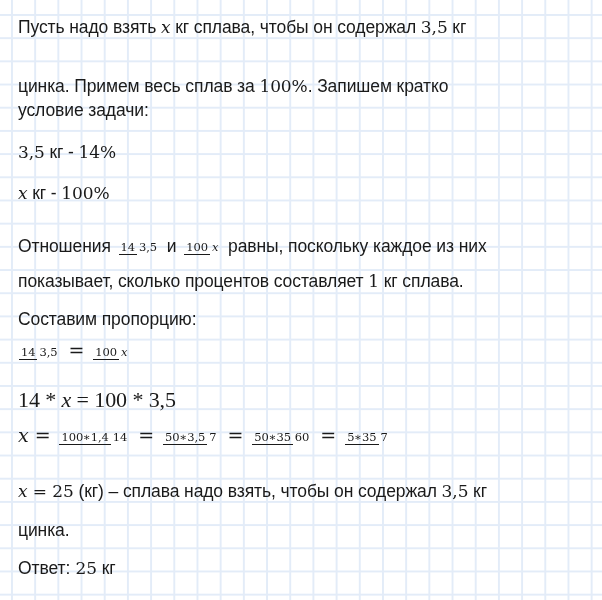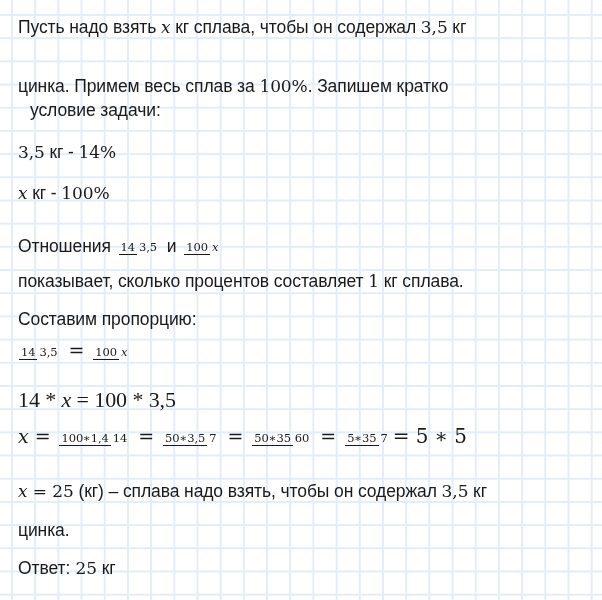--- a/index.html
+++ b/index.html
@@ -30,39 +30,39 @@
 <body>
 
 <div>
 
   <div class="line" style="top:17px;">
     <span>Пусть надо взять </span><span class="mi">x</span><span> кг сплава, чтобы он содержал </span><span class="m">3,5</span><span> кг</span>
   </div>
   <div class="line" style="top:76px;">
     <span>цинка. Примем весь сплав за </span><span class="m">100%</span><span>. Запишем кратко</span>
   </div>
-  <div class="line" style="top:100px;margin-left:12px;">
+  <div class="line" style="top:100px;">
     <span>условие задачи:</span>
   </div>
 
   <div class="line" style="top:142px;">
     <span class="m">3,5</span><span> кг - </span><span class="m">14%</span>
   </div>
   <div class="line" style="top:183px;">
     <span class="mi">x</span><span> кг - </span><span class="m">100%</span>
   </div>
 
   <div class="line" style="top:236px;">
     <span>Отношения </span><span class="frac">
         <span class="num">14</span>
         <span class="den">3,5</span>
       </span><span> и </span><span class="frac">
         <span class="num">100</span>
         <span class="den i">x</span>
-      </span>
+      </span><span> равны, поскольку каждое из них</span>
   </div>
   <div class="line" style="top:271px;">
     <span>показывает, сколько процентов составляет </span><span class="m">1</span><span> кг сплава.</span>
   </div>
 
   <div class="line" style="top:309px;">
     <span>Составим пропорцию:</span>
   </div>
   <div class="line" style="top:339px; left:16px;">
     <span class="frac">
@@ -84,21 +84,21 @@
         <span class="den">14</span>
       </span><span class="eq">=</span><span class="frac">
         <span class="num">50∗3,5</span>
         <span class="den">7</span>
       </span><span class="eq">=</span><span class="frac">
         <span class="num">50∗35</span>
         <span class="den">60</span>
       </span><span class="eq">=</span><span class="frac">
         <span class="num">5∗35</span>
         <span class="den">7</span>
-      </span><span class="m" style="font-size:20px">= 5 ∗ 5</span>
+      </span>
   </div>
 
   <div class="line" style="top:481px;">
     <span class="mi">x</span><span class="m"> = 25</span><span> (кг) – сплава надо взять, чтобы он содержал </span><span class="m">3,5</span><span> кг</span>
   </div>
   <div class="line" style="top:520px;">
     <span>цинка.</span>
   </div>
 
   <div class="line" style="top:558px;">

